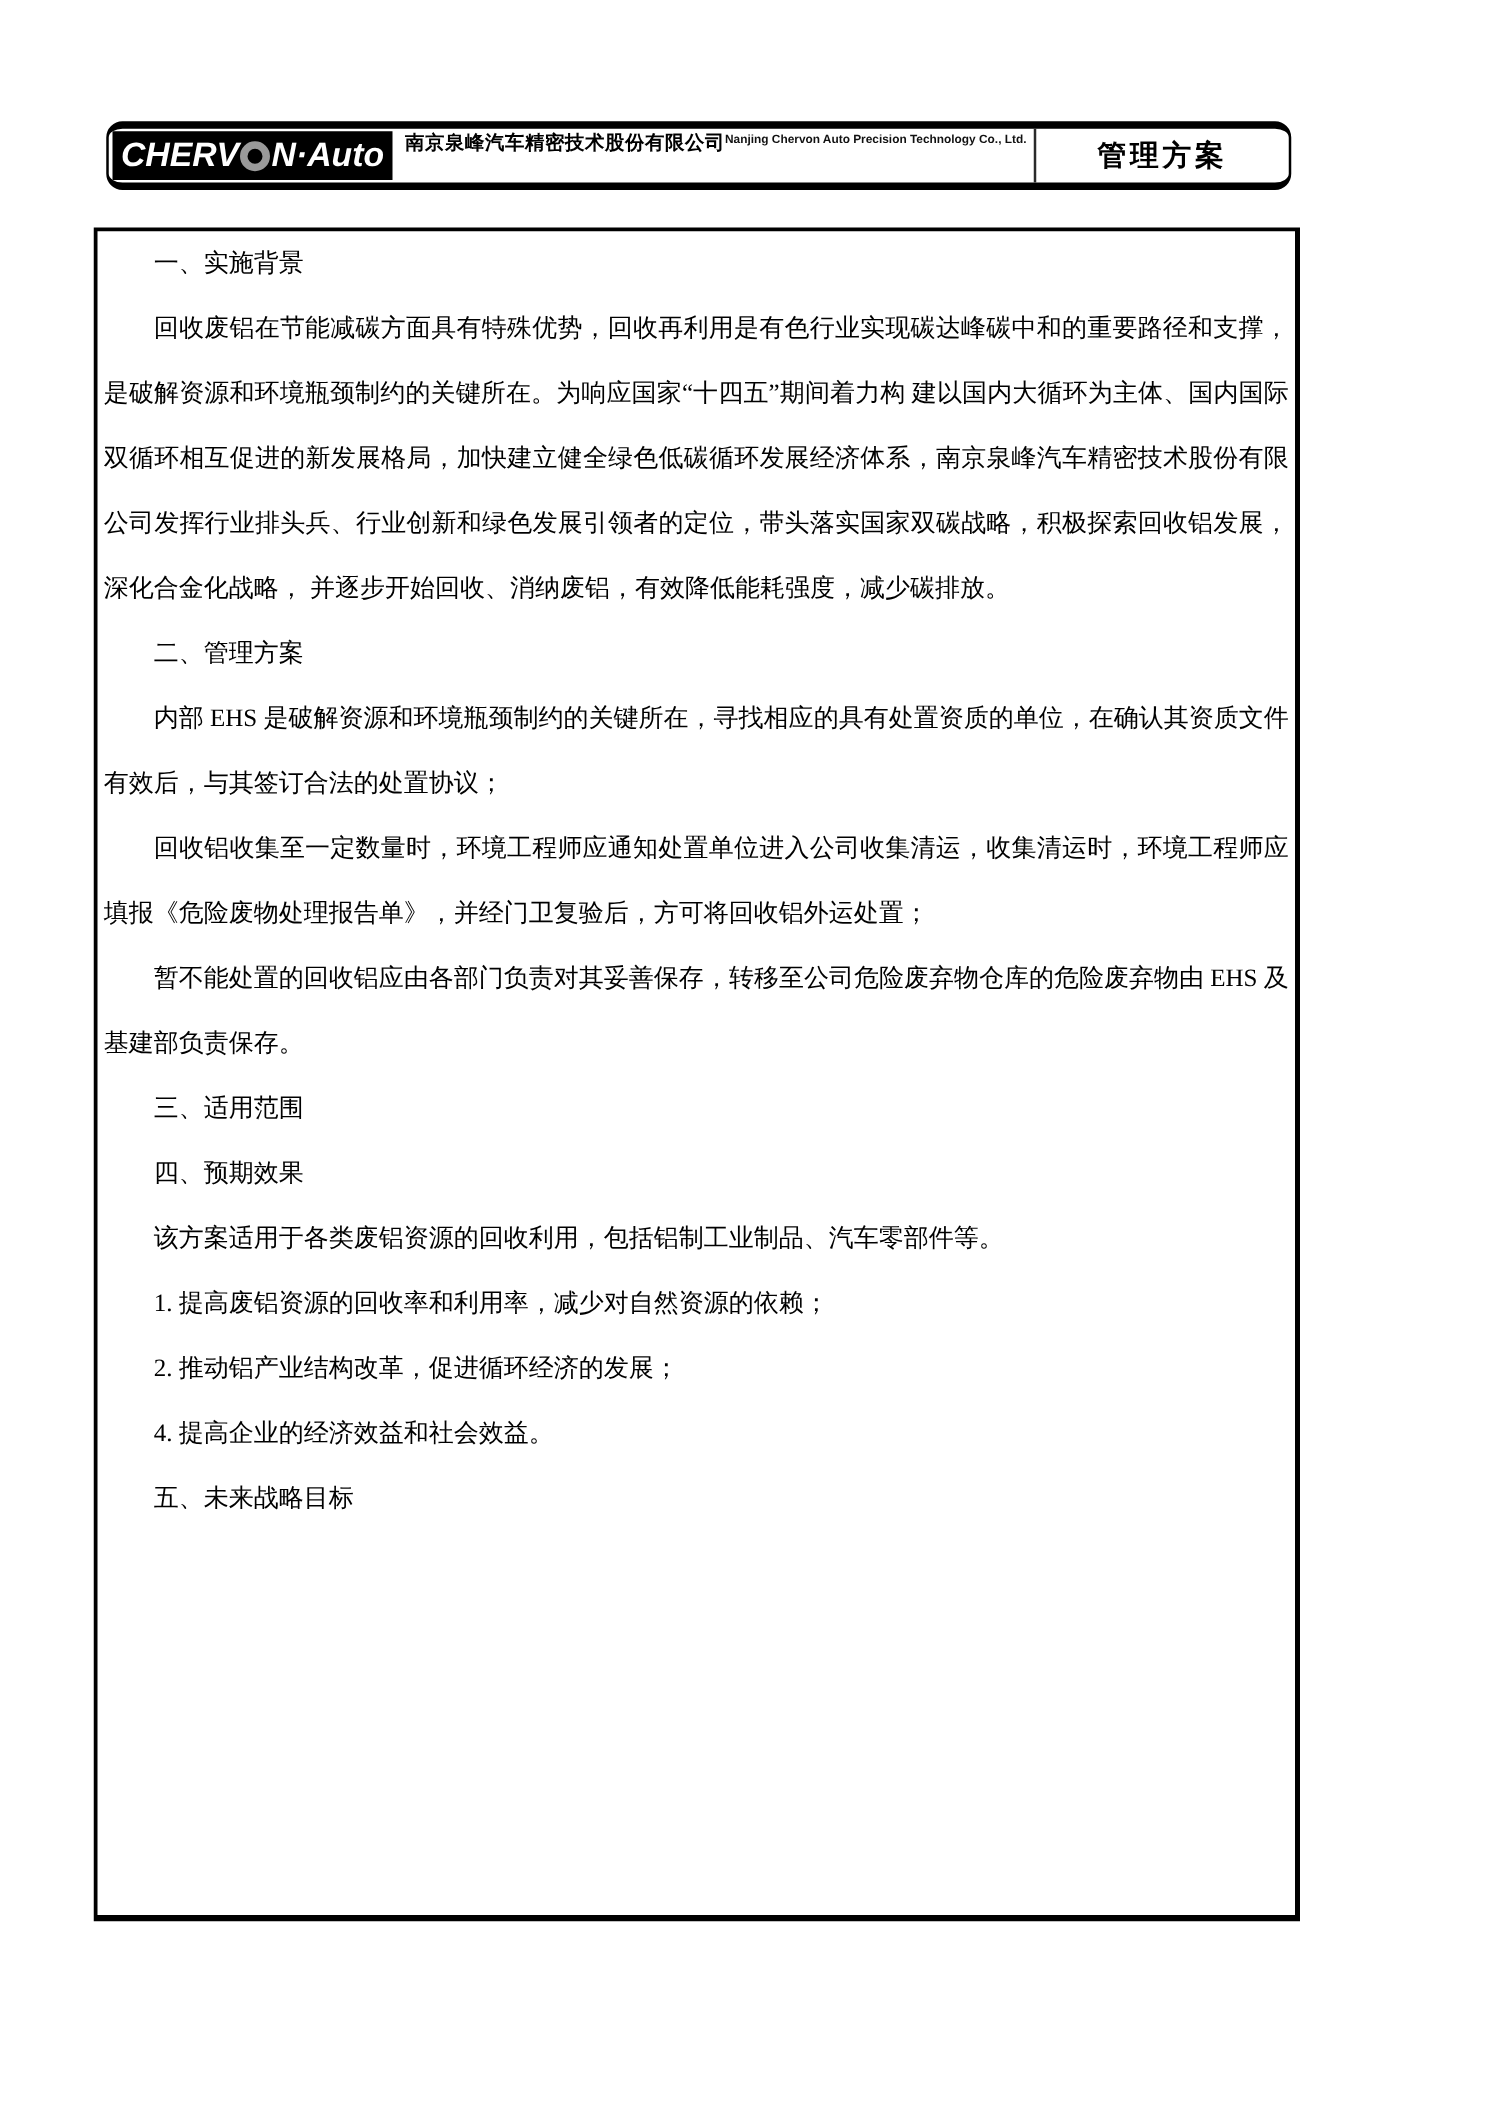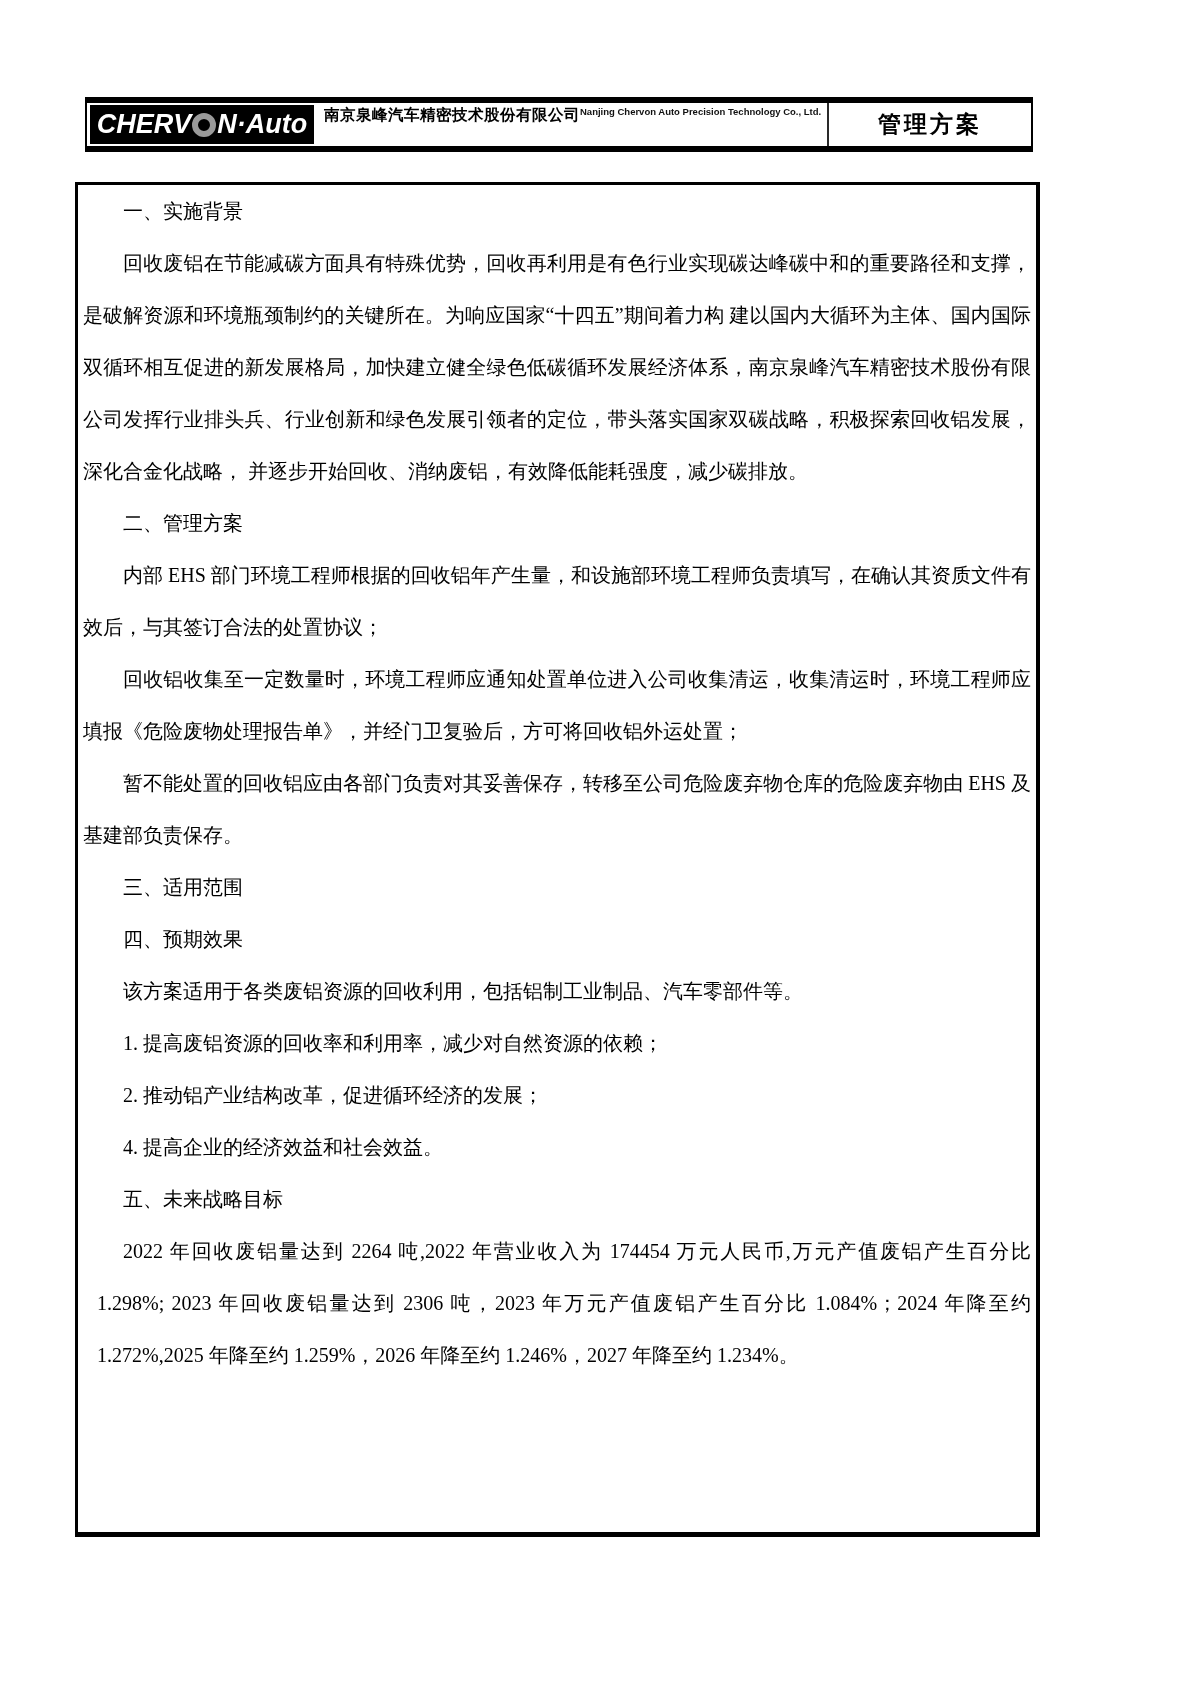--- a/index.html
+++ b/index.html
@@ -6,21 +6,21 @@
   body{
     width:1191px;height:1684px;background:#ffffff;position:relative;
     font-family:"Liberation Serif","DejaVu Serif",serif;color:#000;
   }
   
   .header{
     position:absolute;left:85px;top:97px;width:948px;height:55px;
     box-sizing:border-box;
     border-top:6px solid #000;border-bottom:6px solid #000;
     border-left:2px solid #000;border-right:2px solid #000;
-    display:flex;align-items:stretch;background:#fff;
+    display:flex;align-items:stretch;background:#fff;border-radius:13px;
   }
   .logo-box{
     margin:2px 0 2px 3px;background:#000;width:224px;flex:0 0 auto;
     display:flex;align-items:center;justify-content:center;
     color:#fff;font-family:"Liberation Sans","DejaVu Sans",sans-serif;
     font-weight:bold;font-style:italic;font-size:27px;letter-spacing:0px;
     white-space:nowrap;
   }
   .logo-o{
     display:inline-block;width:12px;height:12px;border:6px solid #9a9a9a;
@@ -65,25 +65,24 @@
     <span class="company-en">Nanjing Chervon Auto Precision Technology Co., Ltd.</span>
   </div>
   <div class="title-cell">管理方案</div>
 </div>
 
 <div class="content-box">
   <div class="doc">
     <p class="indent">一、实施背景</p>
     <p class="indent">回收废铝在节能减碳方面具有特殊优势，回收再利用是有色行业实现碳达峰碳中和的重要路径和支撑，是破解资源和环境瓶颈制约的关键所在。为响应国家“十四五”期间着力构 建以国内大循环为主体、国内国际双循环相互促进的新发展格局，加快建立健全绿色低碳循环发展经济体系，南京泉峰汽车精密技术股份有限公司发挥行业排头兵、行业创新和绿色发展引领者的定位，带头落实国家双碳战略，积极探索回收铝发展，深化合金化战略， 并逐步开始回收、消纳废铝，有效降低能耗强度，减少碳排放。</p>
     <p class="indent">二、管理方案</p>
-    <p class="indent">内部 EHS 部门环境工程师根据的回收铝年产生量，和设施部环境工程师负责填写，在确认其资质文件有效后，与其签订合法的处置协议；</p>
+    <p class="indent">内部 EHS 是破解资源和环境瓶颈制约的关键所在，寻找相应的具有处置资质的单位，在确认其资质文件有效后，与其签订合法的处置协议；</p>
     <p class="indent">回收铝收集至一定数量时，环境工程师应通知处置单位进入公司收集清运，收集清运时，环境工程师应填报《危险废物处理报告单》，并经门卫复验后，方可将回收铝外运处置；</p>
     <p class="indent">暂不能处置的回收铝应由各部门负责对其妥善保存，转移至公司危险废弃物仓库的危险废弃物由 EHS 及基建部负责保存。</p>
     <p class="indent">三、适用范围</p>
     <p class="indent">四、预期效果</p>
     <p class="indent">该方案适用于各类废铝资源的回收利用，包括铝制工业制品、汽车零部件等。</p>
     <p class="indent">1. 提高废铝资源的回收率和利用率，减少对自然资源的依赖；</p>
     <p class="indent">2. 推动铝产业结构改革，促进循环经济的发展；</p>
     <p class="indent">4. 提高企业的经济效益和社会效益。</p>
     <p class="indent">五、未来战略目标</p>
-    <p class="hang">2022 年回收废铝量达到 2264 吨,2022 年营业收入为 174454 万元人民币,万元产值废铝产生百分比 1.298%; 2023 年回收废铝量达到 2306 吨，2023 年万元产值废铝产生百分比 1.084%；2024 年降至约 1.272%,2025 年降至约 1.259%，2026 年降至约 1.246%，2027 年降至约 1.234%。</p>
   </div>
 </div>
 
 </body></html>

